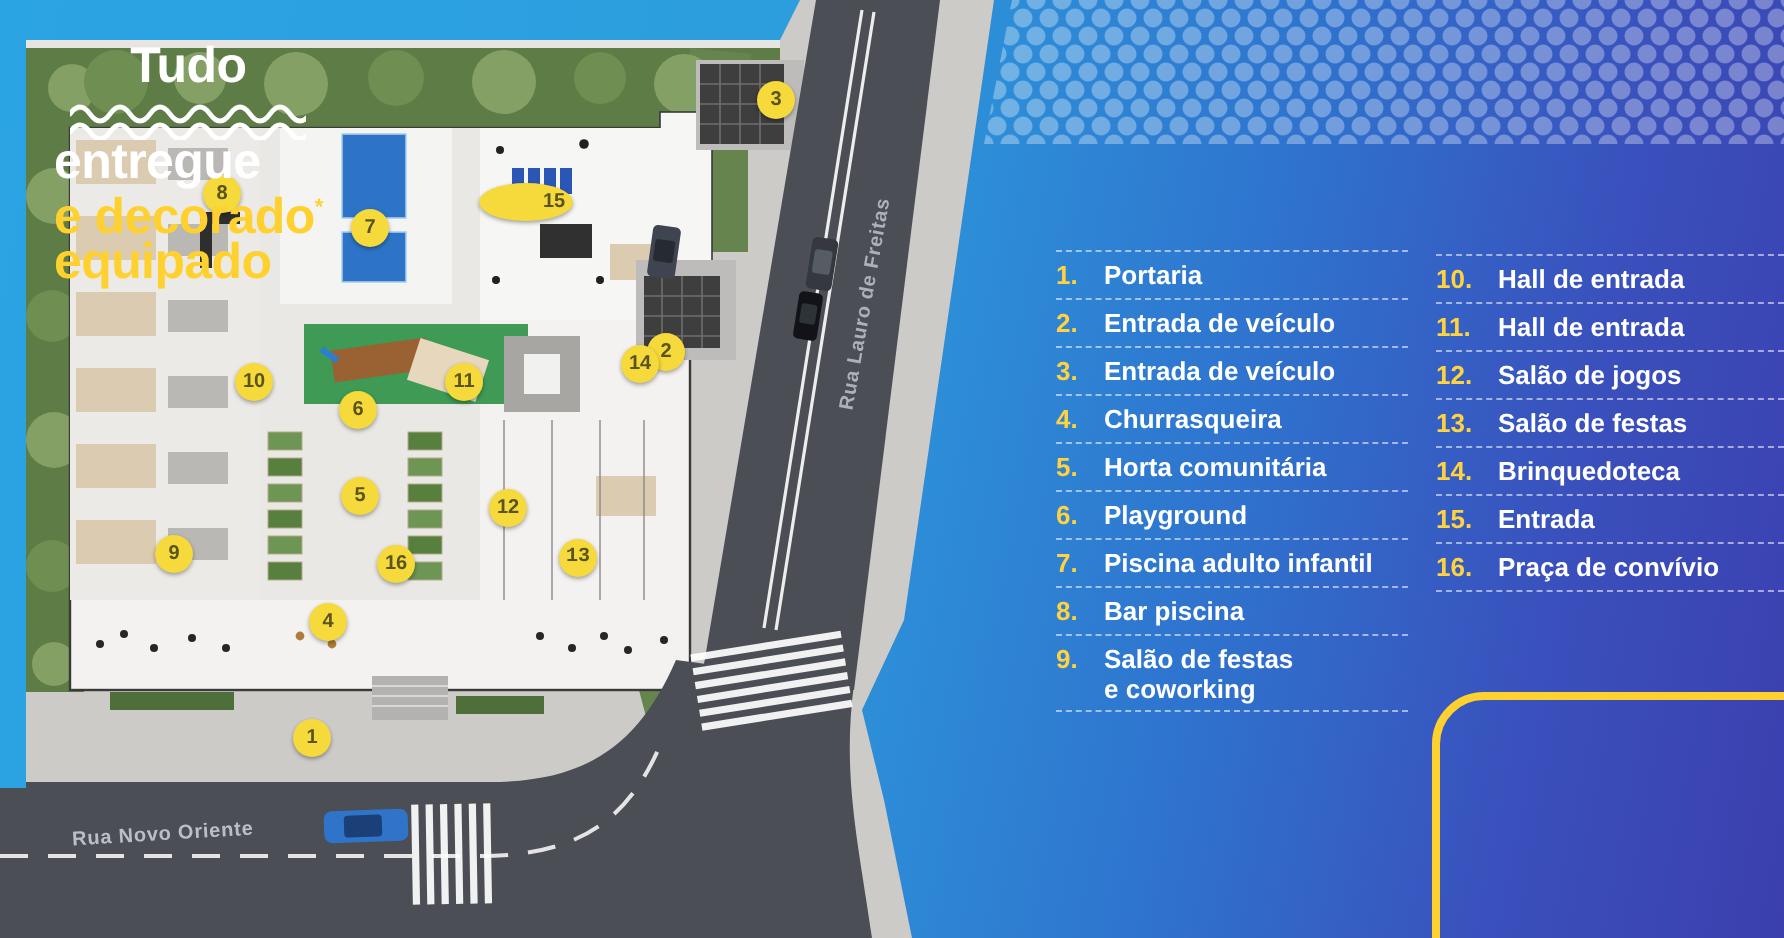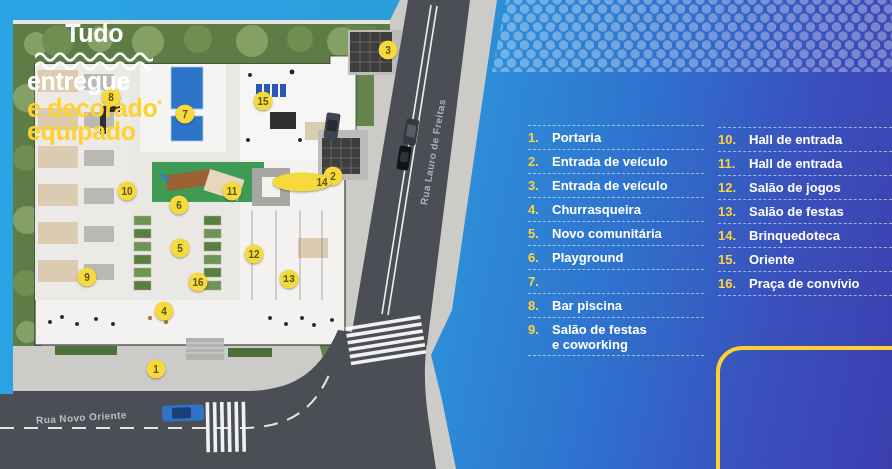--- a/index.html
+++ b/index.html
@@ -278,22 +278,22 @@
       <div class="marker" style="left: 164px; top: 311px;">4</div>
       <div class="marker" style="left: 180px; top: 248px;">5</div>
       <div class="marker" style="left: 179px; top: 205px;">6</div>
       <div class="marker" style="left: 185px; top: 114px;">7</div>
       <div class="marker" style="left: 111px; top: 97px;">8</div>
       <div class="marker" style="left: 87px; top: 277px;">9</div>
       <div class="marker" style="left: 127px; top: 191px;">10</div>
       <div class="marker" style="left: 232px; top: 191px; text-align: center;">11</div>
       <div class="marker" style="left: 233px; top: 254px; margin-left: 21px;">12</div>
       <div class="marker" style="left: 289px; top: 279px; font-family: Liberation Mono, monospace;">13</div>
-      <div class="marker" style="left: 302px; top: 182px; padding-left: 40px;">14</div>
-      <div class="marker" style="left: 263px; top: 101px;">15</div>
+      <div class="marker" style="left: 320px; top: 182px;">14</div>
+      <div class="marker" style="left: 263px; top: 101px; padding-left: 28px;">15</div>
       <div class="marker" style="left: 198px; top: 282px;">16</div>
     </div>
 </div>
 
 <div class="dots"></div>
 
 <div id="legend-left" class="legend-col">
     <div class="legend-row">
       <span class="num">1.</span>
       <span class="lab">Portaria</span>
@@ -305,28 +305,29 @@
     <div class="legend-row">
       <span class="num">3.</span>
       <span class="lab">Entrada de veículo</span>
     </div>
     <div class="legend-row">
       <span class="num">4.</span>
       <span class="lab">Churrasqueira</span>
     </div>
     <div class="legend-row">
       <span class="num">5.</span>
-      <span class="lab">Novo comunitária</span>
+      <span class="lab">Horta comunitária</span>
     </div>
     <div class="legend-row">
       <span class="num">6.</span>
       <span class="lab">Playground</span>
     </div>
     <div class="legend-row">
       <span class="num">7.</span>
+      <span class="lab">Piscina adulto infantil</span>
     </div>
     <div class="legend-row">
       <span class="num">8.</span>
       <span class="lab">Bar piscina</span>
     </div>
     <div class="legend-row">
       <span class="num">9.</span>
       <span class="lab">Salão de festas
 e coworking</span>
     </div>
@@ -347,21 +348,21 @@
     <div class="legend-row">
       <span class="num">13.</span>
       <span class="lab">Salão de festas</span>
     </div>
     <div class="legend-row">
       <span class="num">14.</span>
       <span class="lab">Brinquedoteca</span>
     </div>
     <div class="legend-row">
       <span class="num">15.</span>
-      <span class="lab">Oriente</span>
+      <span class="lab">Entrada</span>
     </div>
     <div class="legend-row">
       <span class="num">16.</span>
       <span class="lab">Praça de convívio</span>
     </div>
   </div>
 
 <div class="promo-box"></div>
 <div class="promo-text">
   <div class="promo-line1">

